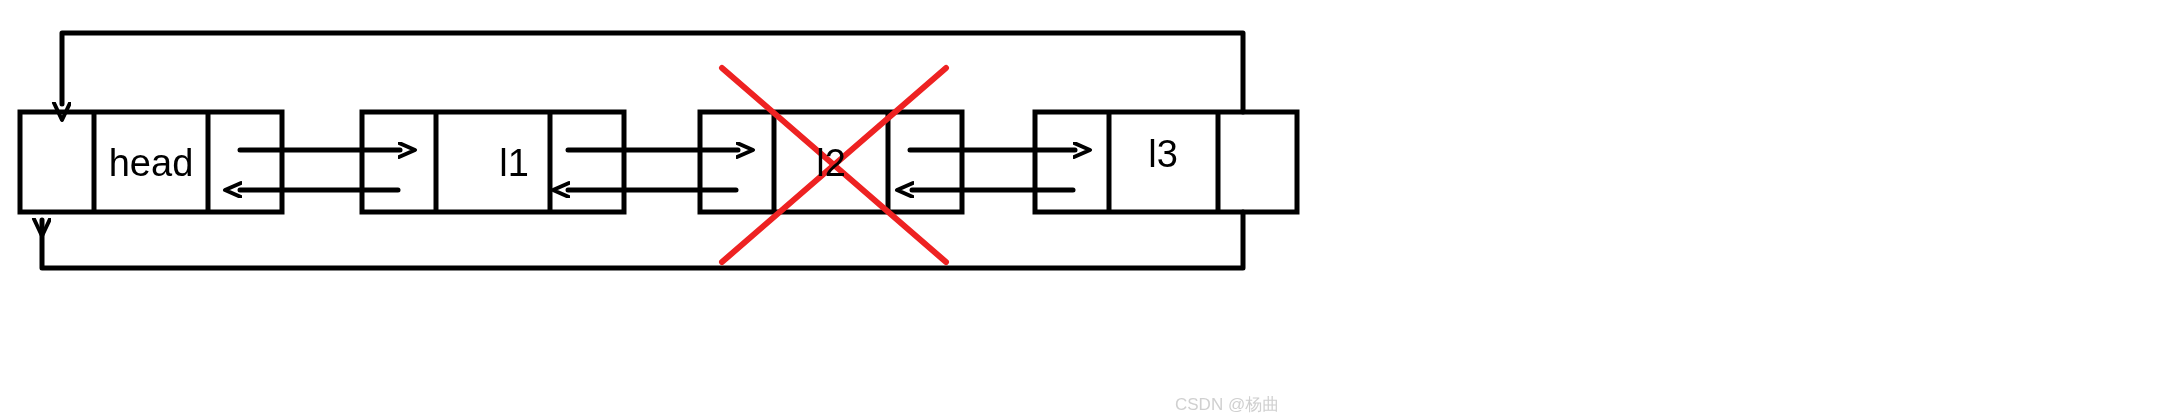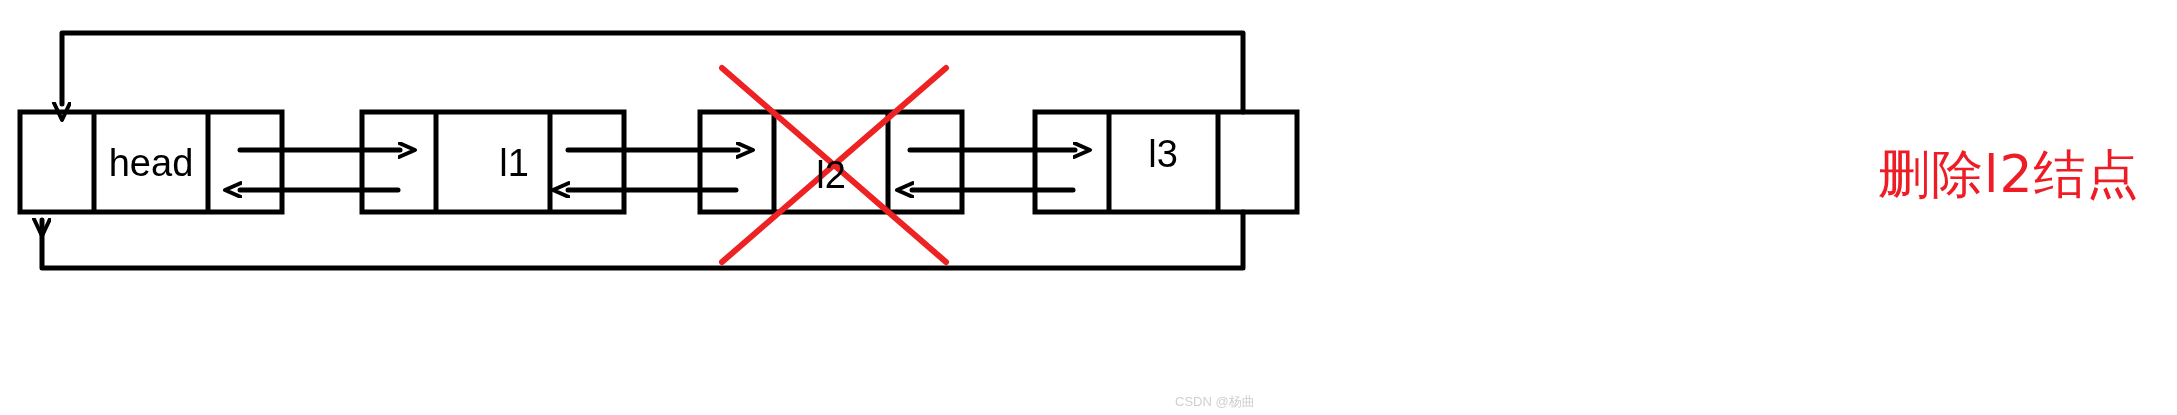--- a/index.html
+++ b/index.html
@@ -24,21 +24,21 @@
     font-weight:400;
     color:#ee1c25;
     white-space:nowrap;
     letter-spacing:1px;
   }
   #watermark{
     position:absolute;
     left:1175px;
     top:393px;
     font-family:"Liberation Sans",sans-serif;
-    font-size:13px;
+    font-size:17px;
     color:#d0d0d0;
     white-space:nowrap;
   }
 </style>
 </head>
 <body>
 
 <div id="stage">
 
   <svg id="canvas" viewBox="0 0 2177 415" xmlns="http://www.w3.org/2000/svg">
@@ -104,20 +104,19 @@
     </g>
 
     <g id="deletion-layer" stroke="#ee2222" stroke-width="6" fill="none" stroke-linecap="round">
       <line x1="722" y1="68" x2="946" y2="262"></line>
       <line x1="946" y1="68" x2="722" y2="262"></line>
     </g>
   </svg>
 
   <div class="node-label" style="left:151px;top:163px;">head</div>
   <div class="node-label" style="left:493px;top:163px;margin-left:21px;">l1</div>
-  <div class="node-label" style="left:831px;top:163px;margin-top:12px;">l2</div>
+  <div class="node-label" style="left:831px;top:163px;">l2</div>
   <div class="node-label" style="left:1163px;top:154px;">l3</div>
 
-  <div id="annotation">删除l2结点</div>
 
   <div id="watermark">CSDN @杨曲</div>
 
 </div>
 
 </body></html>

